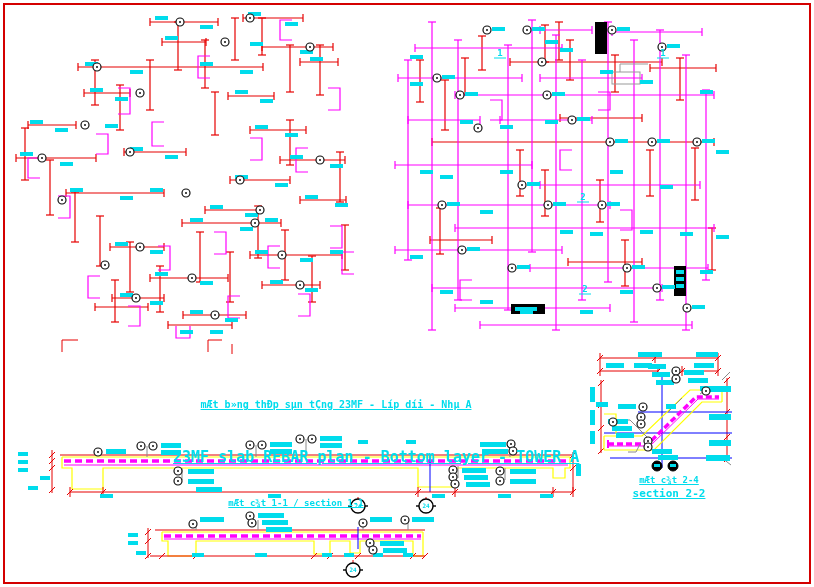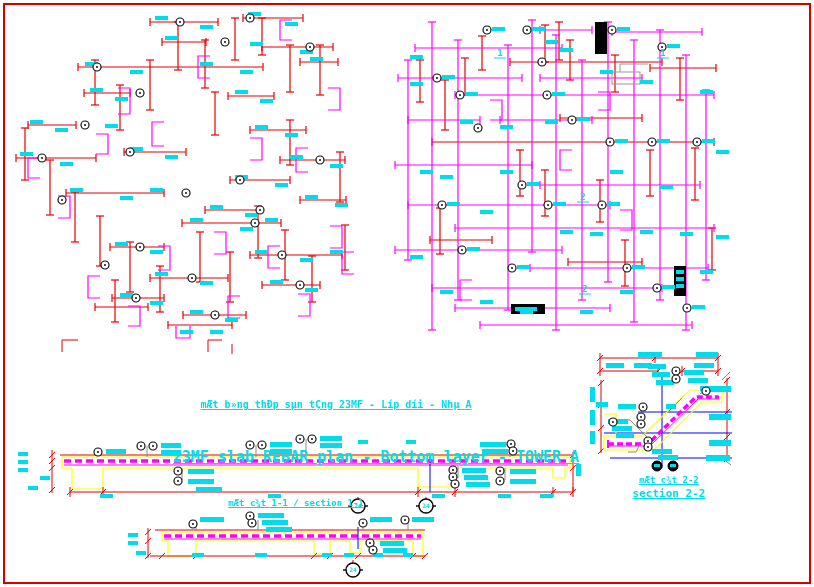--- a/index.html
+++ b/index.html
@@ -831,15 +831,15 @@
         <circle cx="648" cy="447" r="4" fill="#fff" stroke="#111" stroke-width="1.2"></circle>
         <circle cx="648" cy="447" r="1" fill="#111"></circle>
         <circle cx="613" cy="422" r="4" fill="#fff" stroke="#111" stroke-width="1.2"></circle>
         <circle cx="613" cy="422" r="1" fill="#111"></circle>
       </g>
     </svg>
   <div class="frame"></div>
   <div class="t title1">mÆt b»ng thÐp sµn tÇng 23MF  -  Líp d­íi  -  Nhµ A</div>
   <div class="t title2">23MF slab REBAR plan  -  Bottom layer  -  TOWER A</div>
   <div class="t s11">mÆt c¾t 1-1  /  section 1-1</div>
-  <div class="t d1">mÆt c¾t 2-2</div>
+  <div class="t d1">mÆt c¾t 2-4</div>
   <div class="t d2">section 2-2</div>
 </div>
 
 </body></html>

